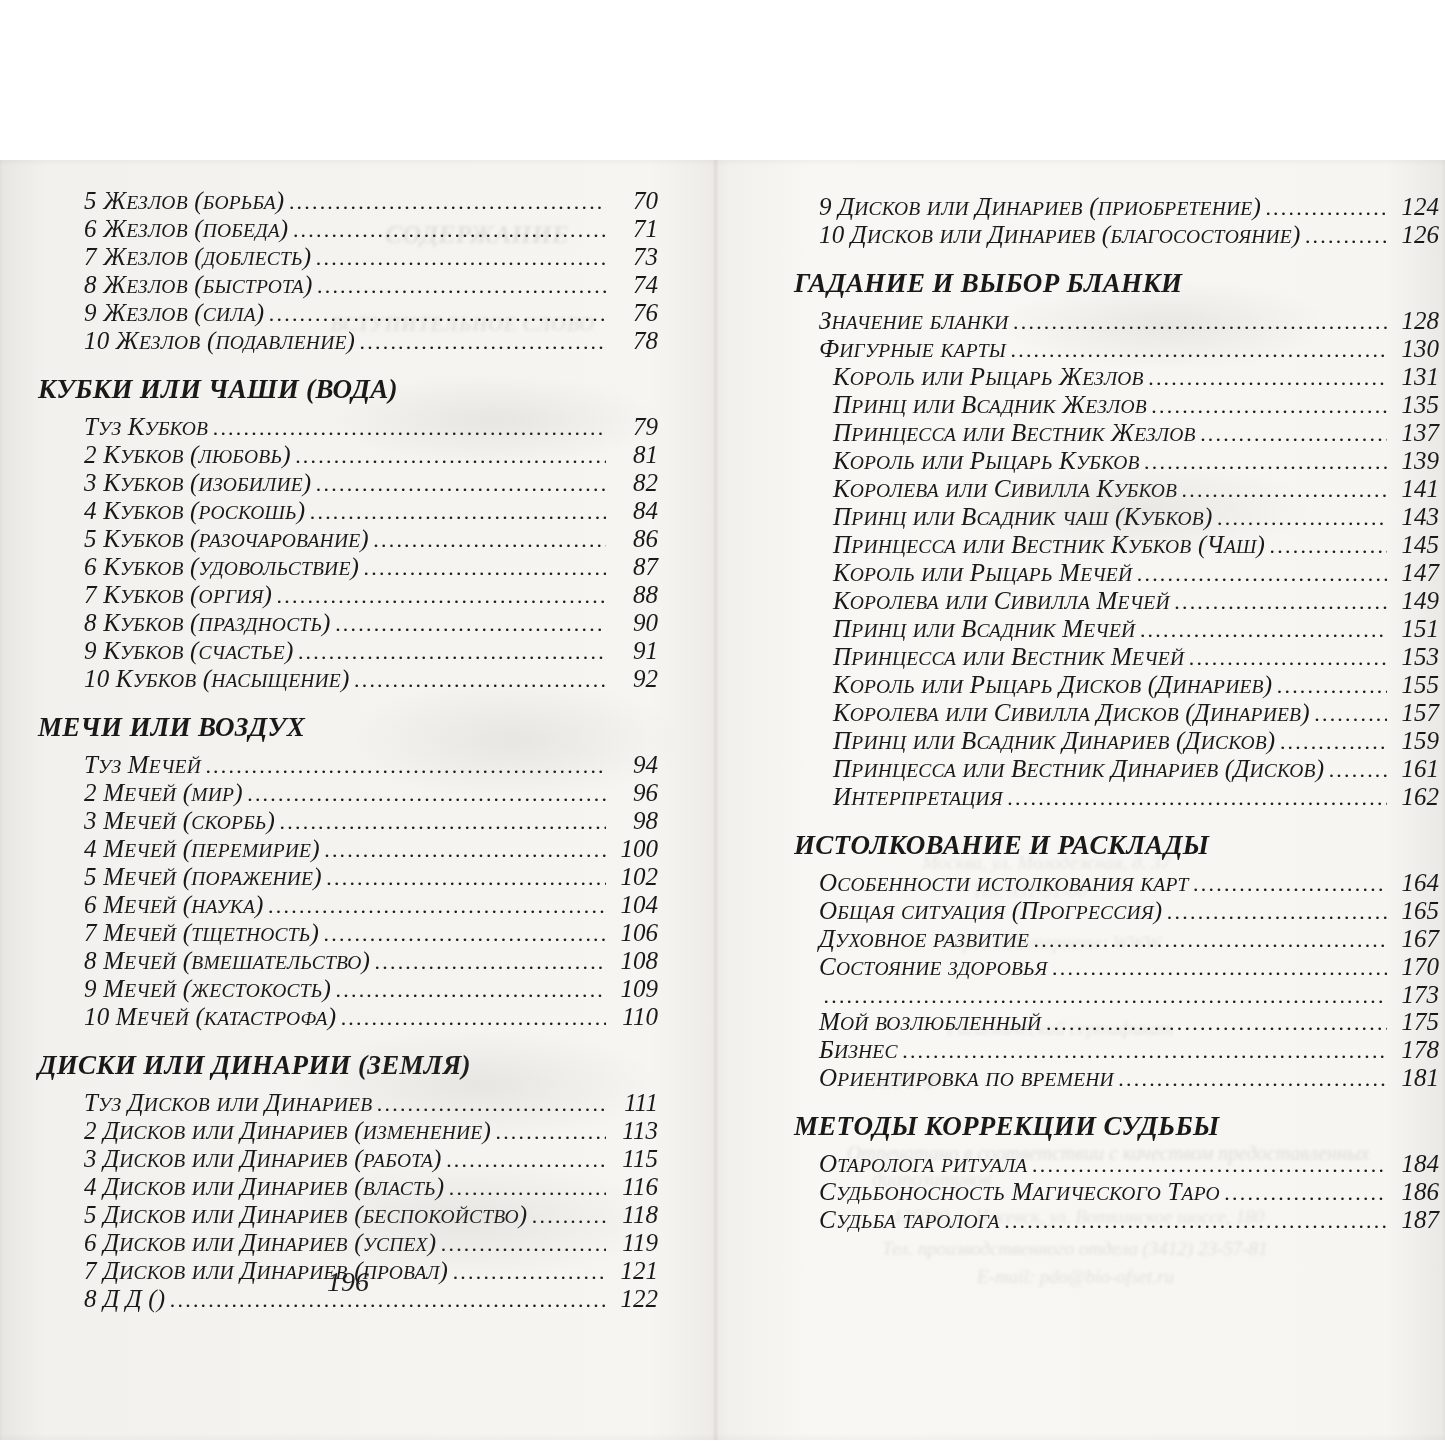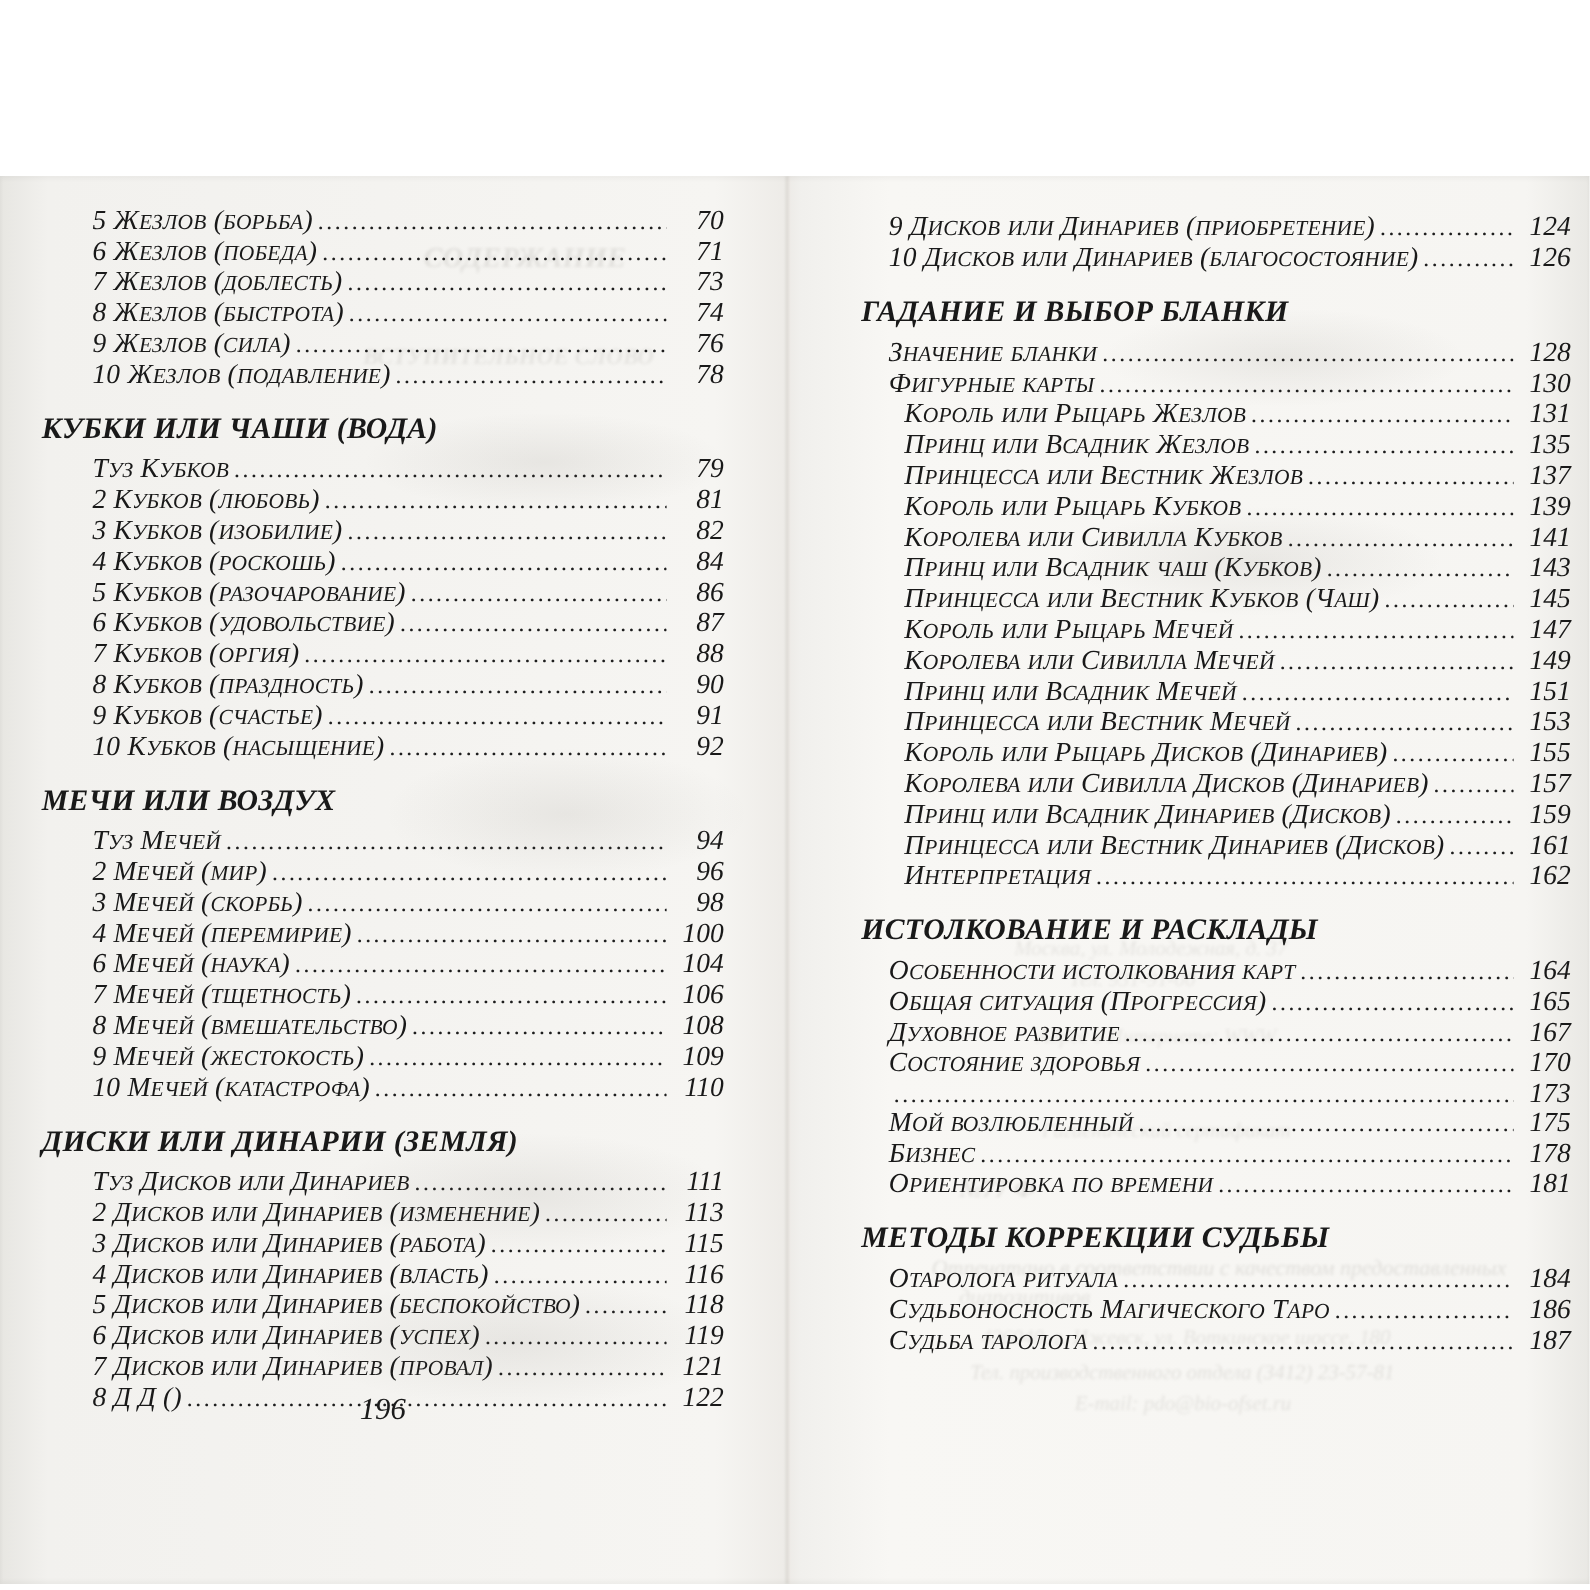--- a/index.html
+++ b/index.html
@@ -8,21 +8,21 @@
          background:linear-gradient(90deg,#e7e6e2 0%,#f2f1ee 3%,#f6f5f2 45%,#edebe7 49.6%,#f1f0ed 50.4%,#f8f7f4 56%,#f6f5f2 96%,#e9e8e4 100%);font-style:italic;}
   .photo::before{content:"";position:absolute;left:714px;top:0;width:3px;height:100%;
          background:rgba(95,90,80,0.10);filter:blur(1px);}
   .photo::after{content:"";position:absolute;left:0;top:0;width:100%;height:100%;
          box-shadow:inset 0 3px 4px rgba(0,0,0,0.035), inset 0 -3px 4px rgba(0,0,0,0.03);pointer-events:none;}
   .page{position:absolute;top:0;height:100%;}
   .page-left{left:0;width:722px;}
   .page-right{left:722px;width:723px;}
   .toc{position:absolute;color:#191919;}
   .page-left .toc{left:38px;top:28px;width:620px;}
-  .page-right .toc{left:61px;top:34px;width:645px;}
+  .page-right .toc{left:72px;top:34px;width:645px;}
   .row{display:flex;align-items:baseline;line-height:26px;font-size:25px;white-space:nowrap;}
   .lbl{flex:none;letter-spacing:0.2px;}
   .sc{font-size:0.78em;}
   .dots{flex:1 1 auto;overflow:hidden;white-space:nowrap;margin-left:5px;margin-right:2px;min-width:20px;}
   .dots::after{content:"...................................................................................................................................................................";
          letter-spacing:2.2px;font-size:0.88em;color:#1d1d1d;}
   .pg{flex:none;min-width:50px;text-align:right;}
   .heading{font-weight:bold;font-size:27px;line-height:30px;margin:18px 0 10px 0;letter-spacing:0.3px;}
   .page-left .ind1{padding-left:46px;}
   .page-right .ind1{padding-left:25px;}
@@ -134,20 +134,25 @@
           <span class="lbl">3 М<span class="sc">ЕЧЕЙ</span> (<span class="sc">СКОРБЬ</span>)</span>
           <span class="dots"></span>
           <span class="pg">98</span>
         </div>
         <div class="row ind1">
           <span class="lbl">4 М<span class="sc">ЕЧЕЙ</span> (<span class="sc">ПЕРЕМИРИЕ</span>)</span>
           <span class="dots"></span>
           <span class="pg">100</span>
         </div>
         <div class="row ind1">
+          <span class="lbl">5 М<span class="sc">ЕЧЕЙ</span> (<span class="sc">ПОРАЖЕНИЕ</span>)</span>
+          <span class="dots"></span>
+          <span class="pg">102</span>
+        </div>
+        <div class="row ind1">
           <span class="lbl">6 М<span class="sc">ЕЧЕЙ</span> (<span class="sc">НАУКА</span>)</span>
           <span class="dots"></span>
           <span class="pg">104</span>
         </div>
         <div class="row ind1">
           <span class="lbl">7 М<span class="sc">ЕЧЕЙ</span> (<span class="sc">ТЩЕТНОСТЬ</span>)</span>
           <span class="dots"></span>
           <span class="pg">106</span>
         </div>
         <div class="row ind1">

